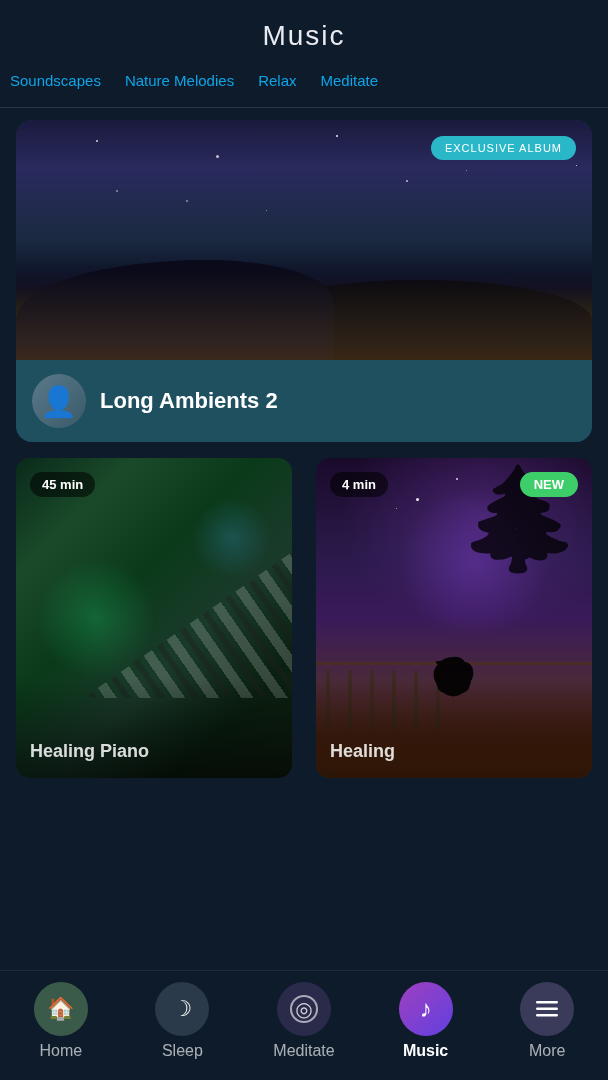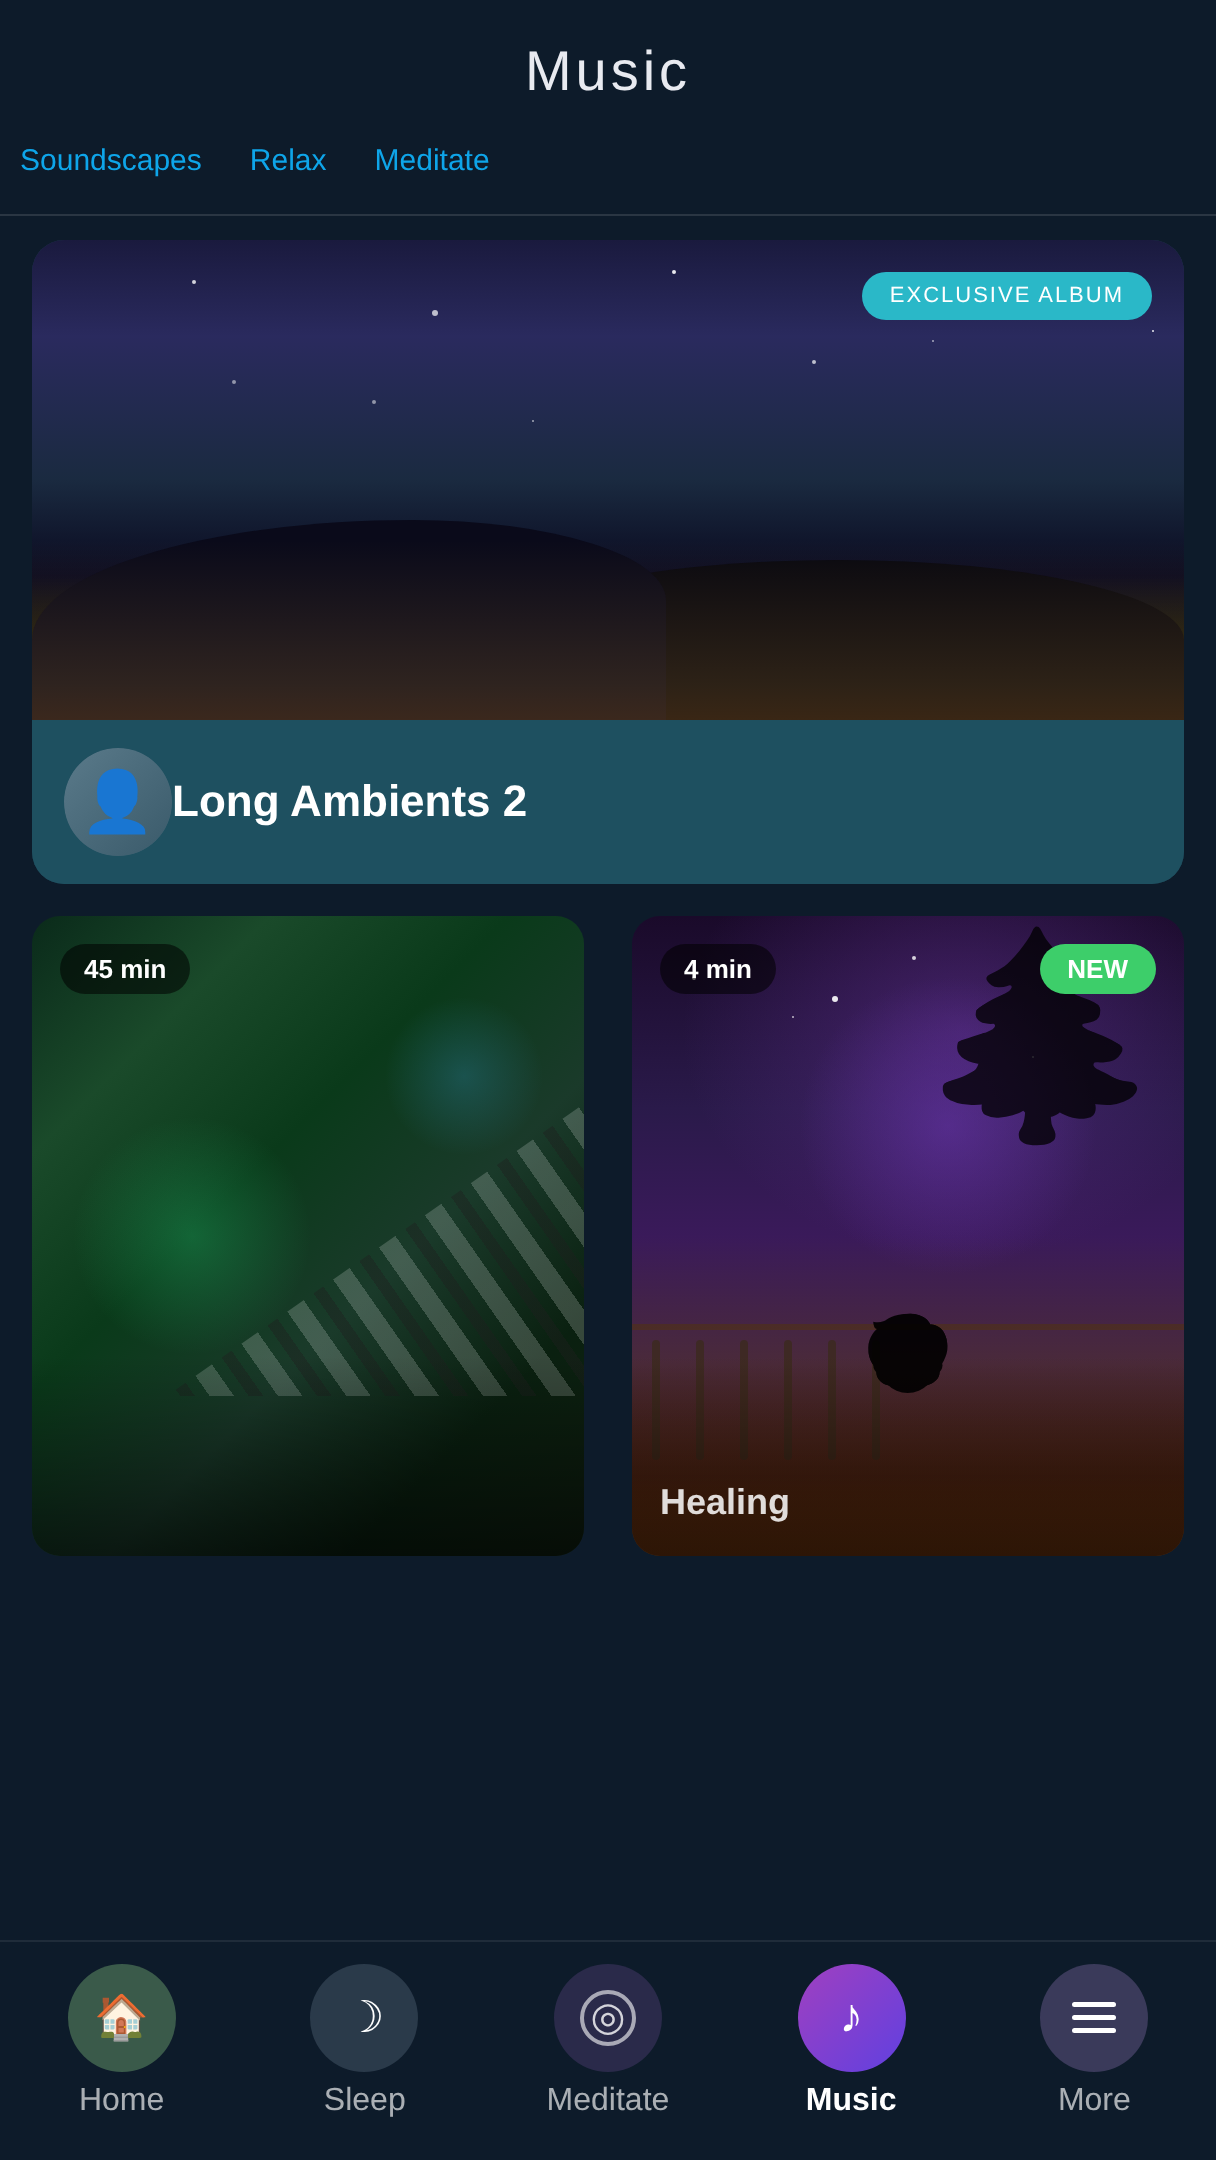--- a/index.html
+++ b/index.html
@@ -91,20 +91,21 @@
       font-size: 11px;
       font-weight: 400;
       letter-spacing: 1px;
       padding: 6px 14px;
       border-radius: 20px;
     }
 
     .featured-info {
       display: flex;
       align-items: center;
+      gap: 14px;
       padding: 14px 16px;
       background: #1e5060;
     }
 
     .artist-avatar {
       width: 54px;
       height: 54px;
       border-radius: 50%;
       background: #3a6070;
       flex-shrink: 0;
@@ -395,20 +396,21 @@
   </style>
 </head>
 <body>
 
 <div class="header">
   <h1 class="header-title">Music</h1>
 </div>
 
 <div class="category-tabs">
   <span class="category-tab">Soundscapes</span>
+  <span class="category-tab">Nature Melodies</span>
   <span class="category-tab">Relax</span>
   <span class="category-tab">Meditate</span>
 </div>
 
 <div class="divider"></div>
 
 <div class="featured-card">
   <div class="featured-image">
 
     <div class="star" style="width:2px;height:2px;top:20px;left:80px;opacity:0.8;"></div>
@@ -449,20 +451,21 @@
 
       <div style="position:absolute;bottom:80px;left:-30px;right:-30px;height:200px;overflow:hidden;">
         <div style="position:absolute;width:260%;height:120px;background:repeating-linear-gradient(90deg, rgba(255,255,255,0.18) 0px, rgba(255,255,255,0.18) 10px, rgba(0,0,0,0) 10px, rgba(0,0,0,0) 16px, rgba(30,30,30,0.4) 16px, rgba(30,30,30,0.4) 22px, rgba(0,0,0,0) 22px, rgba(0,0,0,0) 28px);transform:rotate(-35deg) translateY(-20px) translateX(-100px);border-radius:4px;"></div>
       </div>
 
       <div style="position:absolute;bottom:100px;left:20px;width:120px;height:120px;background:radial-gradient(circle, rgba(40,200,120,0.3) 0%, transparent 70%);border-radius:50%;"></div>
       <div style="position:absolute;top:40px;right:20px;width:80px;height:80px;background:radial-gradient(circle, rgba(60,180,255,0.2) 0%, transparent 70%);border-radius:50%;"></div>
     </div>
     <div class="card-overlay"></div>
     <div class="duration-badge">45 min</div>
+    <div class="card-title">Healing Piano</div>
   </div>
 
   <div class="music-card">
     <div class="card-bg card-bg-dream">
 
       <div class="stars-decoration"></div>
       <div style="position:absolute;top:30px;left:30%;width:150px;height:150px;background:radial-gradient(circle, rgba(120,60,200,0.4) 0%, transparent 70%);border-radius:50%;"></div>
 
       <div class="star" style="width:2px;height:2px;top:30px;left:30px;opacity:0.9;"></div>
       <div class="star" style="width:1px;height:1px;top:50px;left:80px;opacity:0.7;"></div>

